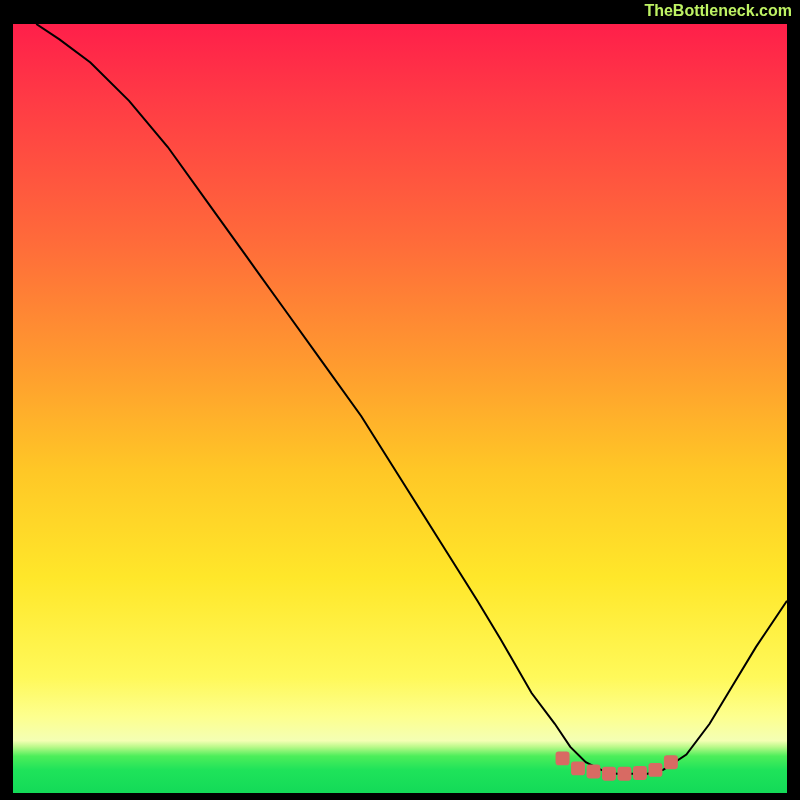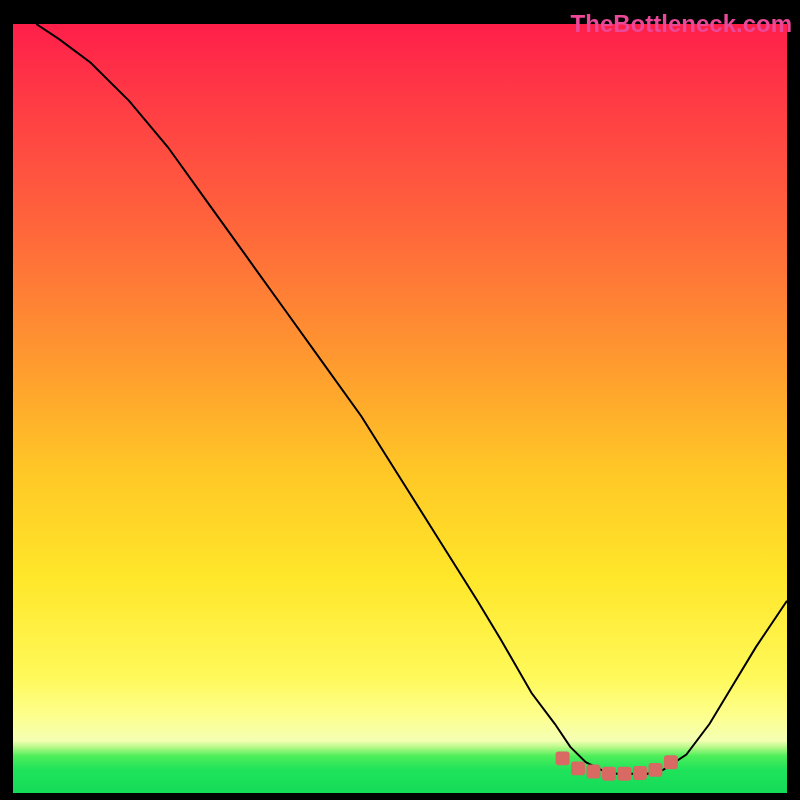--- a/index.html
+++ b/index.html
@@ -6,24 +6,24 @@
   body {
     width: 800px;
     height: 800px;
     background: #000000;
     position: relative;
     font-family: Arial, sans-serif;
     overflow: hidden;
   }
   .watermark-region {
     position: absolute;
-    top: 10px;
+    top: 2px;
     right: 8px;
-    color: #ec4899;
-    font-size: 24px;
+    color: #bef264;
+    font-size: 16px;
     font-weight: 600;
     z-index: 10;
   }
   .plot-frame {
     position: absolute;
     top: 24px;
     left: 13px;
     width: 774px;
     height: 769px;
   }

